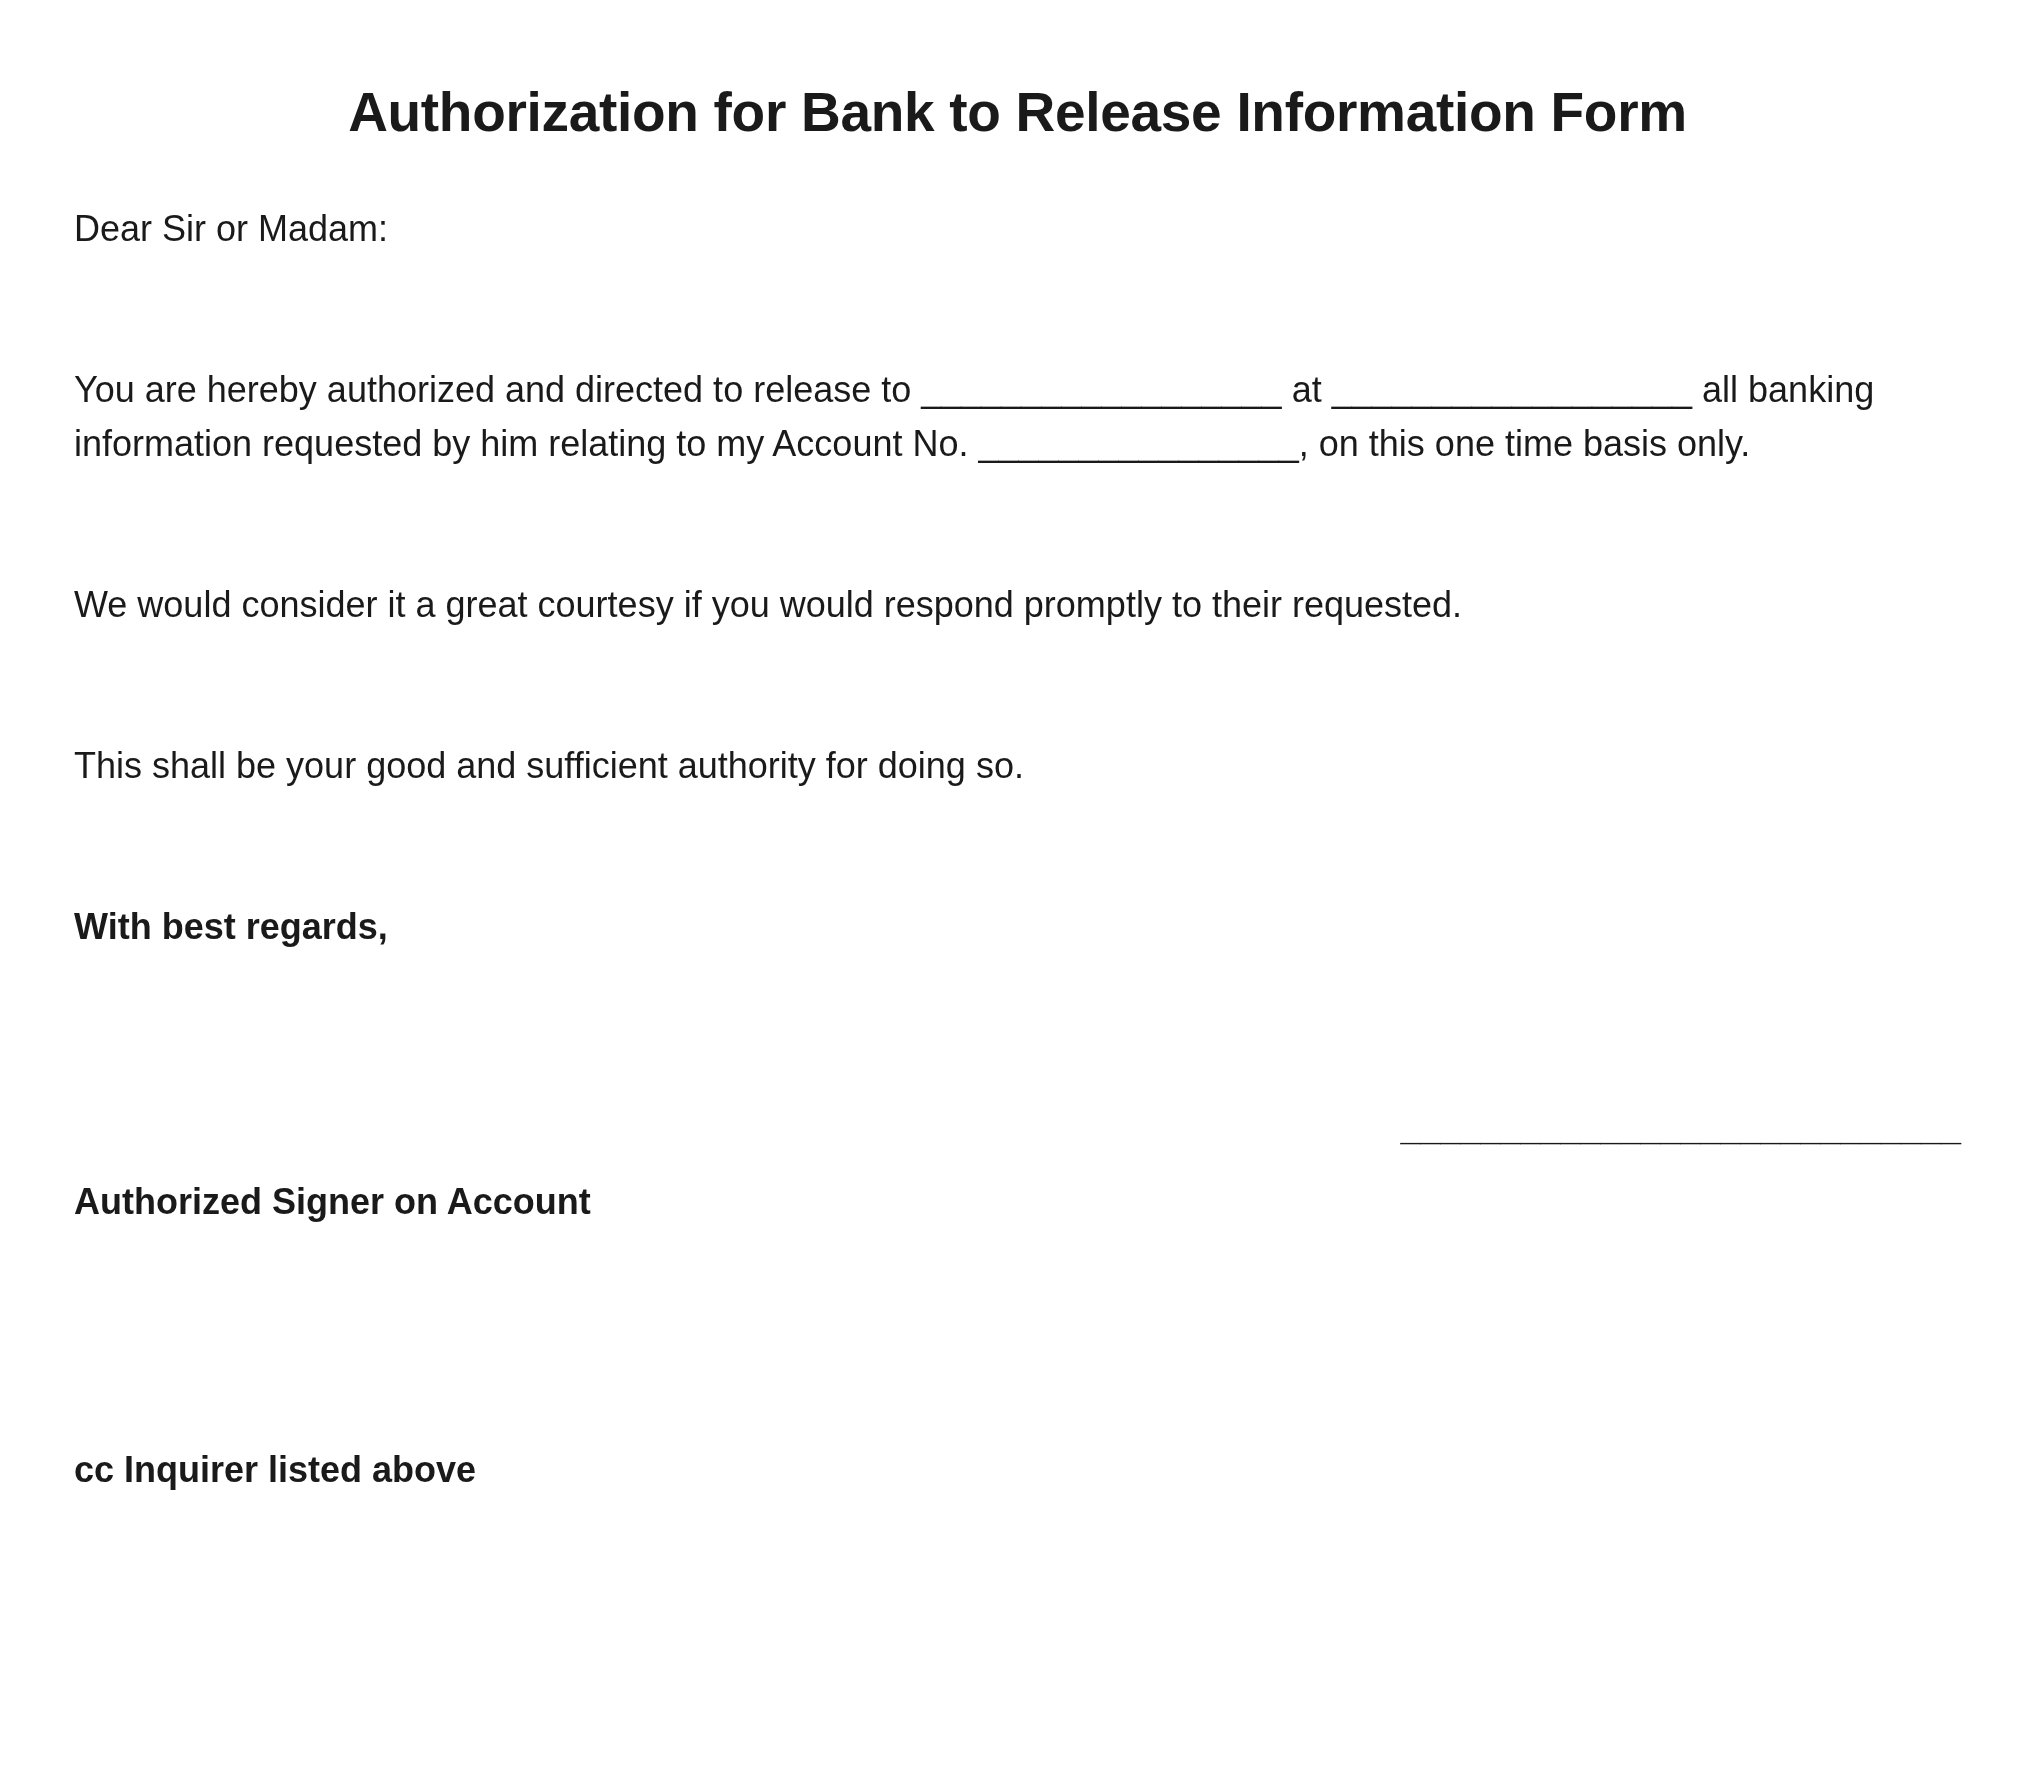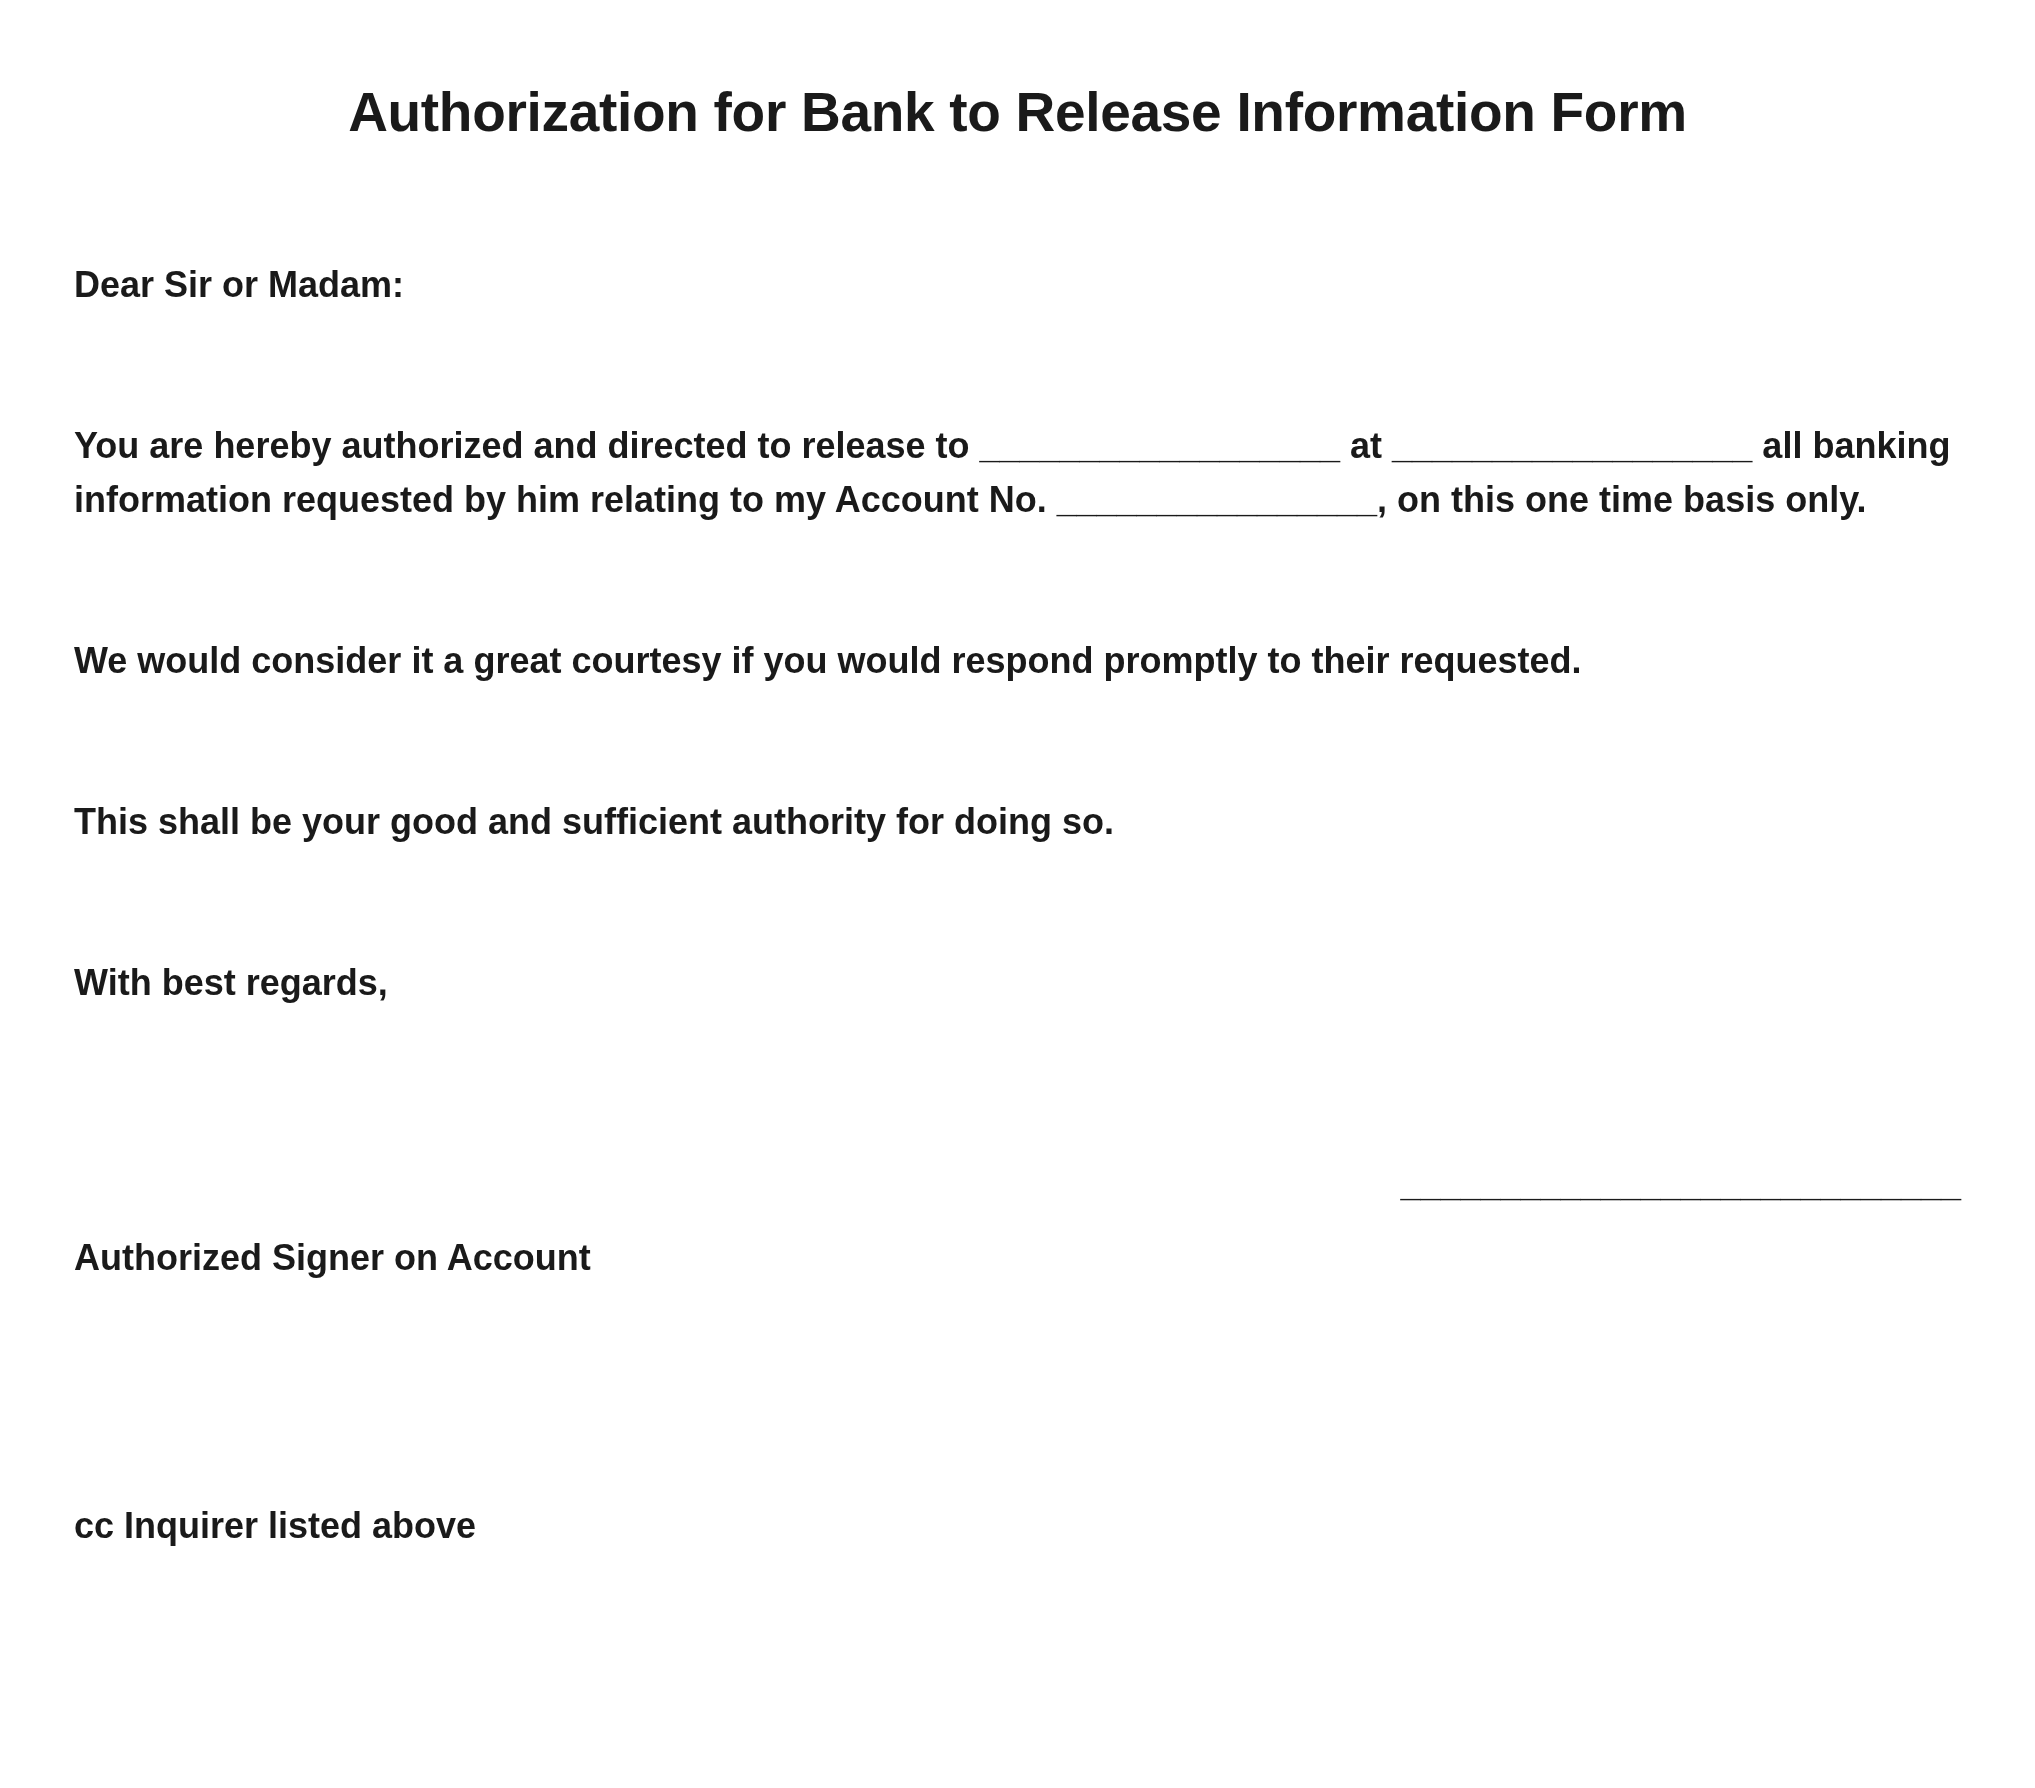--- a/index.html
+++ b/index.html
@@ -13,28 +13,28 @@
       font-family: Verdana, Geneva, Tahoma, sans-serif;
       color: #1a1a1a;
       padding: 80px 74px;
       width: 2035px;
       min-height: 1788px;
     }
     .title {
       font-size: 55px;
       font-weight: bold;
       text-align: center;
-      margin-bottom: 114px;
+      margin-bottom: 58px;
       letter-spacing: -0.3px;
     }
     .body-text {
       font-size: 36px;
       line-height: 1.5;
       margin-bottom: 107px;
-      font-weight: 700;
+      font-weight: 400;
     }
     .signature-line {
       font-size: 36px;
       line-height: 1.5;
       margin-top: 147px;
       margin-bottom: 20px;
       text-align: right;
     }
     .signature-label {
       font-size: 36px;

